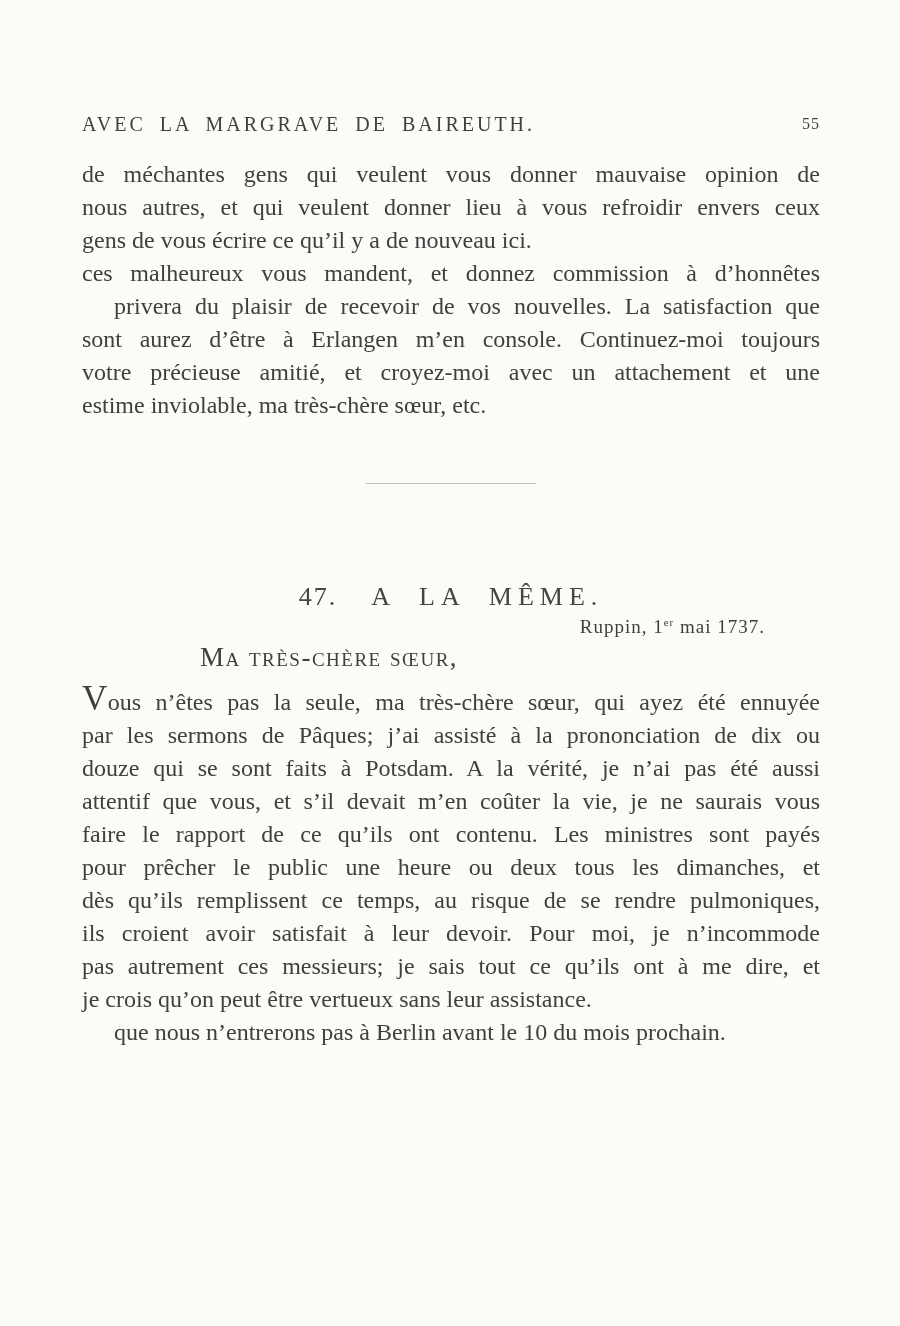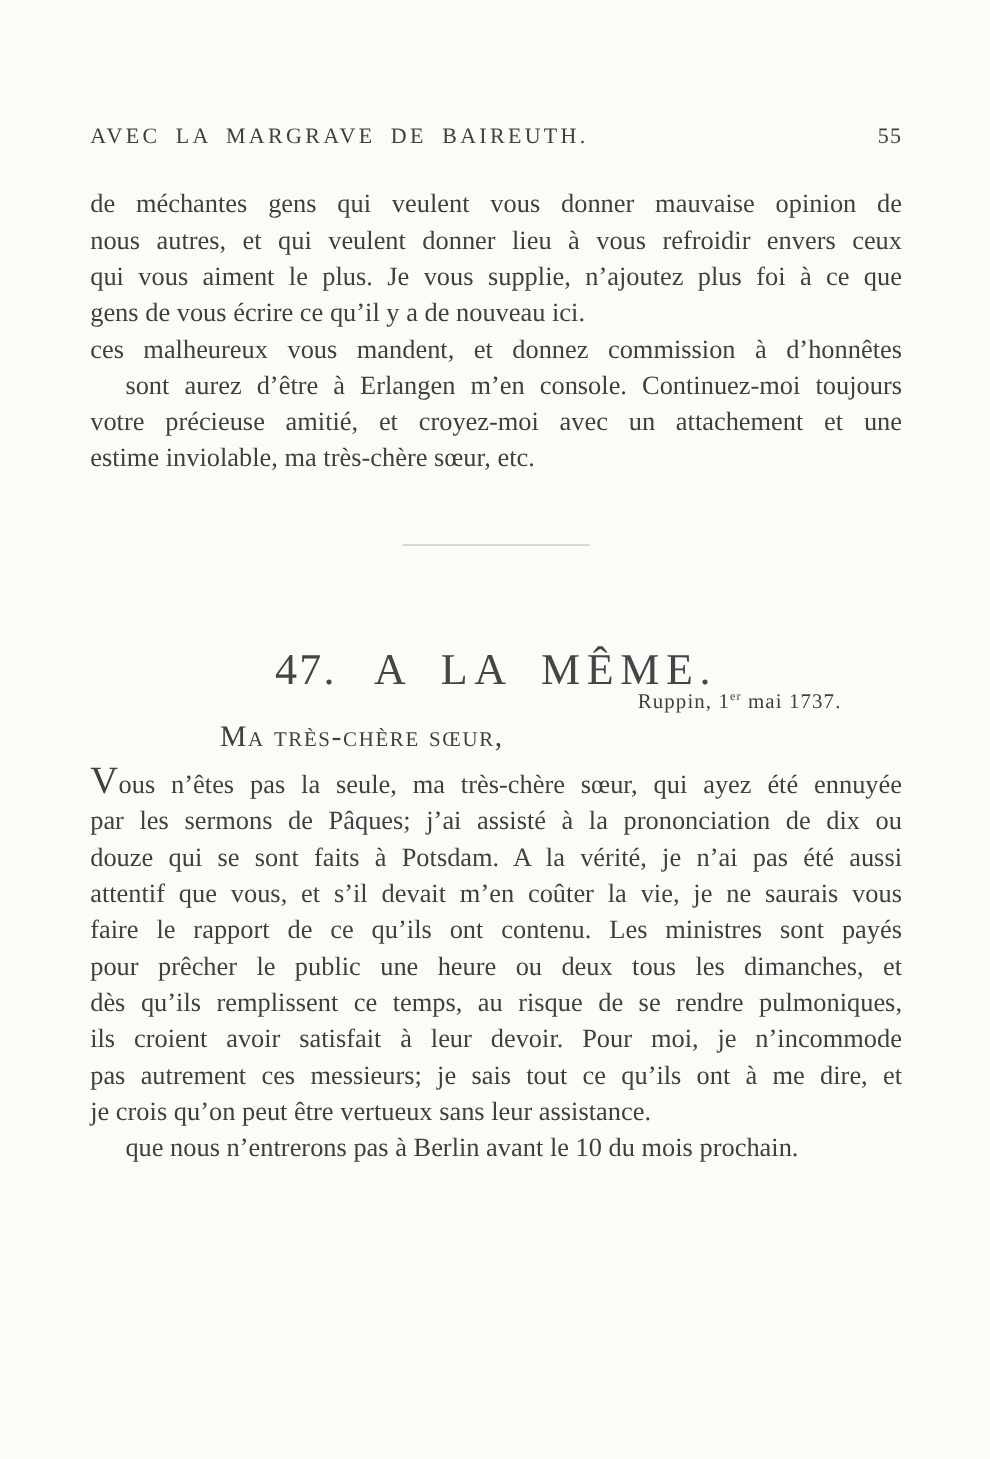--- a/index.html
+++ b/index.html
@@ -19,41 +19,41 @@
     height:26px; line-height:26px;
     text-align:left;
     font-size:20px;
     letter-spacing:3px;
     word-spacing:6px;
     color:#404040;
   }
   .page-num {
     position:absolute; right:0; top:0;
     letter-spacing:1px; word-spacing:normal;
-    font-size:20px;
+    font-size:16px;
   }
   
-  .body-text { margin-top:33px; }
+  .body-text { margin-top:21px; }
   .para { font-size:24px; line-height:33px; }
   .line { text-align:justify; text-align-last:justify; white-space:normal; }
   .line.last { text-align-last:left; }
   .para.indent .line:first-child,
   .para.indent > div > .line:first-child { text-indent:32px; }
   .rest-lines { display:contents; }
   
   .divider {
     width:170px; height:1px;
     background:#bdbdbd;
     margin:61px auto 0 auto;
   }
   
   .section-heading {
     margin-top:95px;
     text-align:center;
-    font-size:40px; line-height:36px;
+    font-size:26px; line-height:36px;
     letter-spacing:6px;
     word-spacing:12px;
     color:#454545;
   }
   .sec-num { margin-right:34px; letter-spacing:2px; }
   
   .dateline {
     text-align:right;
     padding-right:55px;
     font-size:19px; line-height:24px;
@@ -85,25 +85,25 @@
 
   <div class="running-head">
     <span class="head-title">AVEC LA MARGRAVE DE BAIREUTH.</span>
     <span class="page-num">55</span>
   </div>
 
   <div class="body-text">
     <div class="para">
         <div class="line">de méchantes gens qui veulent vous donner mauvaise opinion de</div>
         <div class="line">nous autres, et qui veulent donner lieu à vous refroidir envers ceux</div>
-        <div class="line">qui vous aiment le plus. Je vous supplie, n’ajoutez plus foi à ce que</div>
         <div class="line last">gens de vous écrire ce qu’il y a de nouveau ici.</div>
         <div class="line">ces malheureux vous mandent, et donnez commission à d’honnêtes</div>
       </div>
     <div class="para indent">
+        <div class="line">privera du plaisir de recevoir de vos nouvelles. La satisfaction que</div>
         <div class="line">sont aurez d’être à Erlangen m’en console. Continuez-moi toujours</div>
         <div class="line">votre précieuse amitié, et croyez-moi avec un attachement et une</div>
         <div class="line last">estime inviolable, ma très-chère sœur, etc.</div>
       </div>
   </div>
 
   <div class="divider"></div>
 
   <div class="section-heading">
     <span class="sec-num">47.</span><span class="sec-title">A LA MÊME.</span>

